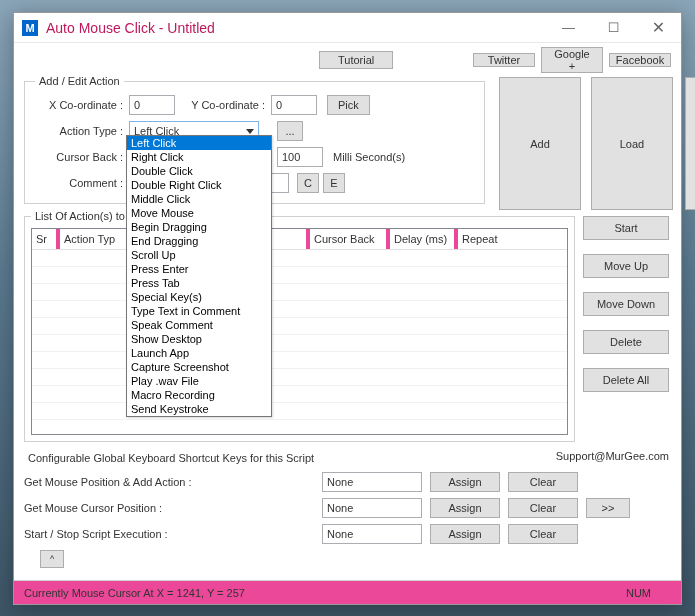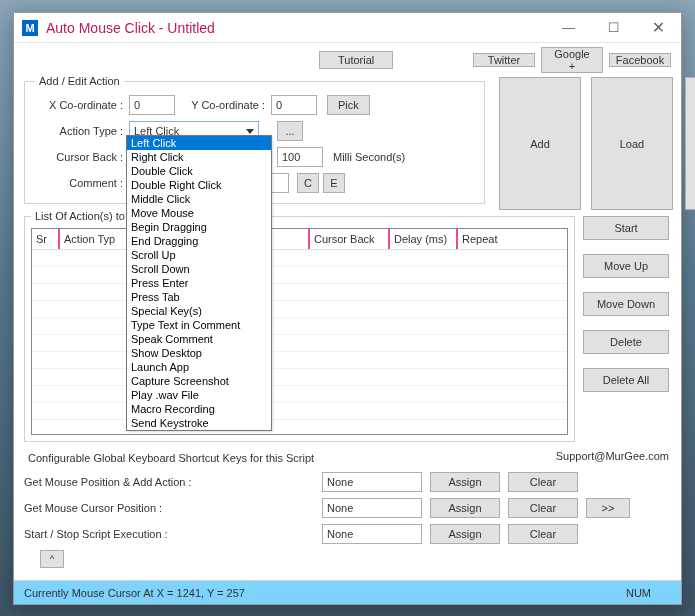--- a/index.html
+++ b/index.html
@@ -24,33 +24,33 @@
 .twocol{display:flex;gap:8px}
 .leftcol{flex:1}
 .rightcol{width:178px;display:flex;flex-direction:row;gap:6px;padding-top:2px}
 .rightcol .pair{display:flex;gap:10px}
 .combo{position:relative;width:130px;height:20px;border:1px solid #7eb4ea;background:#fff;display:flex;align-items:center;padding:0 4px}
 .combo::after{content:"";position:absolute;right:4px;top:7px;border-left:4px solid transparent;border-right:4px solid transparent;border-top:5px solid #333}
 .dropdown{position:absolute;left:112px;top:92px;width:146px;background:#fff;border:1px solid #767676;z-index:100;box-shadow:1px 1px 2px rgba(0,0,0,0.15)}
 .dropdown .opt{padding:1px 4px;font-size:11px;color:#000;white-space:nowrap}
 .dropdown .opt.sel{background:#0078d7;color:#fff}
 .tablehead{display:flex;background:#fff;border-bottom:1px solid #e0e0e0}
-.tablehead .th{border-right:2px solid #ec4899;padding:4px 4px;font-size:11px;color:#333}
+.tablehead .th{border-right:4px solid #ec4899;padding:4px 4px;font-size:11px;color:#333}
 .listbox{border:1px solid #828790;height:207px;background:#fff;position:relative}
 .listrows{position:relative}
 .listrows .rline{height:17px;border-bottom:1px solid #f2f2f2}
 .actionbtns{width:88px;display:flex;flex-direction:column;gap:14px;padding-top:6px}
 .actionbtns .btn{width:86px;padding:5px 0}
 .shortcutsec{margin-top:4px}
 .shortcutrow{display:flex;align-items:center;margin-bottom:6px}
 .shortcutrow label{width:290px;text-align:left;margin-right:8px;font-size:11px}
 .shortcutrow .input{width:100px;margin-right:8px}
 .supportlink{position:absolute;right:2px;top:-2px;color:#333;font-size:11px}
 .caret{width:24px;height:18px;border:1px solid #adadad;background:#e1e1e1;display:flex;align-items:center;justify-content:center;margin-top:4px;margin-left:16px;font-size:9px}
-.statusbar{position:absolute;left:0;bottom:0;right:0;height:24px;border-top:1px solid #d0d0d0;display:flex;align-items:center;padding:0 10px;background:#7dd3fc;font-size:11px}
+.statusbar{position:absolute;left:0;bottom:0;right:0;height:24px;border-top:1px solid #d0d0d0;display:flex;align-items:center;padding:0 10px;background:#ec4899;font-size:11px}
 .statusbar .num{margin-left:auto;margin-right:20px}
 </style>
 </head>
 <body>
 
 <div class="window">
 
   <div class="titlebar">
     <div class="icon">M</div>
     <div class="title">Auto Mouse Click - Untitled</div>
@@ -189,21 +189,20 @@
     <div class="dropdown" id="dropdown">
         <div class="opt sel">Left Click</div>
         <div class="opt">Right Click</div>
         <div class="opt">Double Click</div>
         <div class="opt">Double Right Click</div>
         <div class="opt">Middle Click</div>
         <div class="opt">Move Mouse</div>
         <div class="opt">Begin Dragging</div>
         <div class="opt">End Dragging</div>
         <div class="opt">Scroll Up</div>
-        <div class="opt">Scroll Down</div>
         <div class="opt">Press Enter</div>
         <div class="opt">Press Tab</div>
         <div class="opt">Special Key(s)</div>
         <div class="opt">Type Text in Comment</div>
         <div class="opt">Speak Comment</div>
         <div class="opt">Show Desktop</div>
         <div class="opt">Launch App</div>
         <div class="opt">Capture Screenshot</div>
         <div class="opt">Play .wav File</div>
         <div class="opt">Macro Recording</div>

